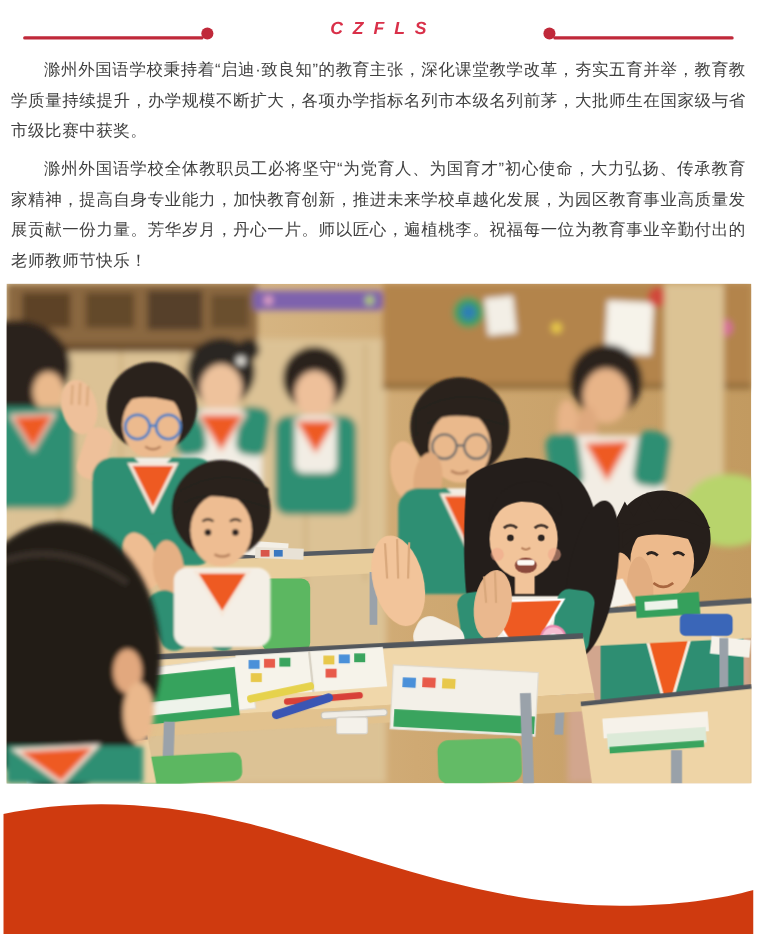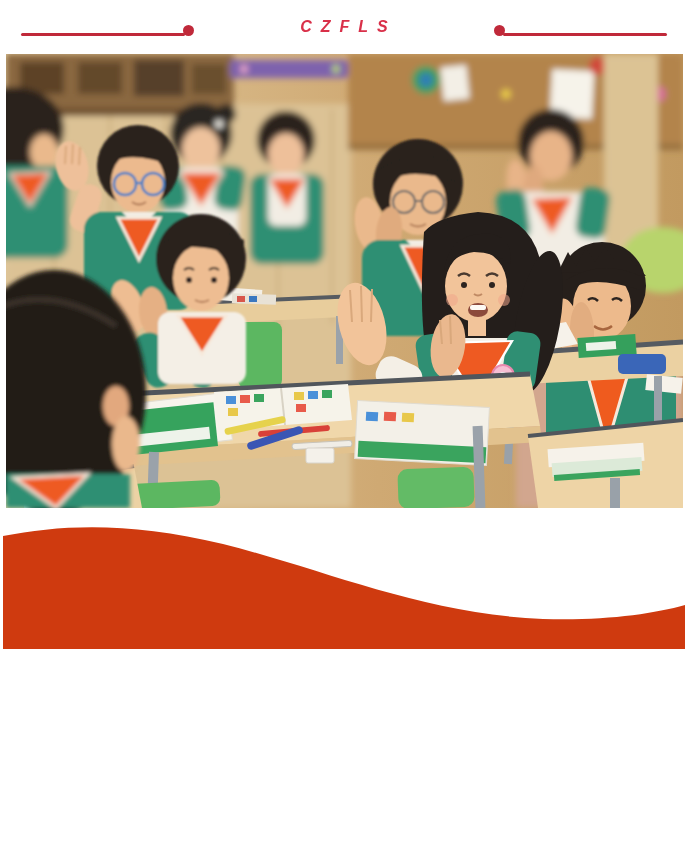--- a/index.html
+++ b/index.html
@@ -51,20 +51,22 @@
     <div class="rule"></div>
     <div class="dot left"></div>
     <div class="sp"></div>
     <div class="ttl">CZFLS</div>
     <div class="sp"></div>
     <div class="dot right"></div>
     <div class="rule"></div>
   </div>
 
   <div class="article">
+    <p>滁州外国语学校秉持着“启迪·致良知”的教育主张，深化课堂教学改革，夯实五育并举，教育教学质量持续提升，办学规模不断扩大，各项办学指标名列市本级名列前茅，大批师生在国家级与省市级比赛中获奖。</p>
+    <p>滁州外国语学校全体教职员工必将坚守“为党育人、为国育才”初心使命，大力弘扬、传承教育家精神，提高自身专业能力，加快教育创新，推进未来学校卓越化发展，为园区教育事业高质量发展贡献一份力量。芳华岁月，丹心一片。师以匠心，遍植桃李。祝福每一位为教育事业辛勤付出的老师教师节快乐！</p>
   </div>
 
   <figure class="photo">
     <svg width="677" height="454" viewBox="0 0 677 454">
       <defs>
         <filter id="b3" x="-20%" y="-20%" width="140%" height="140%">
             <feGaussianBlur stdDeviation="3"></feGaussianBlur>
           </filter>
         <filter id="b2" x="-20%" y="-20%" width="140%" height="140%">
             <feGaussianBlur stdDeviation="2.2"></feGaussianBlur>

